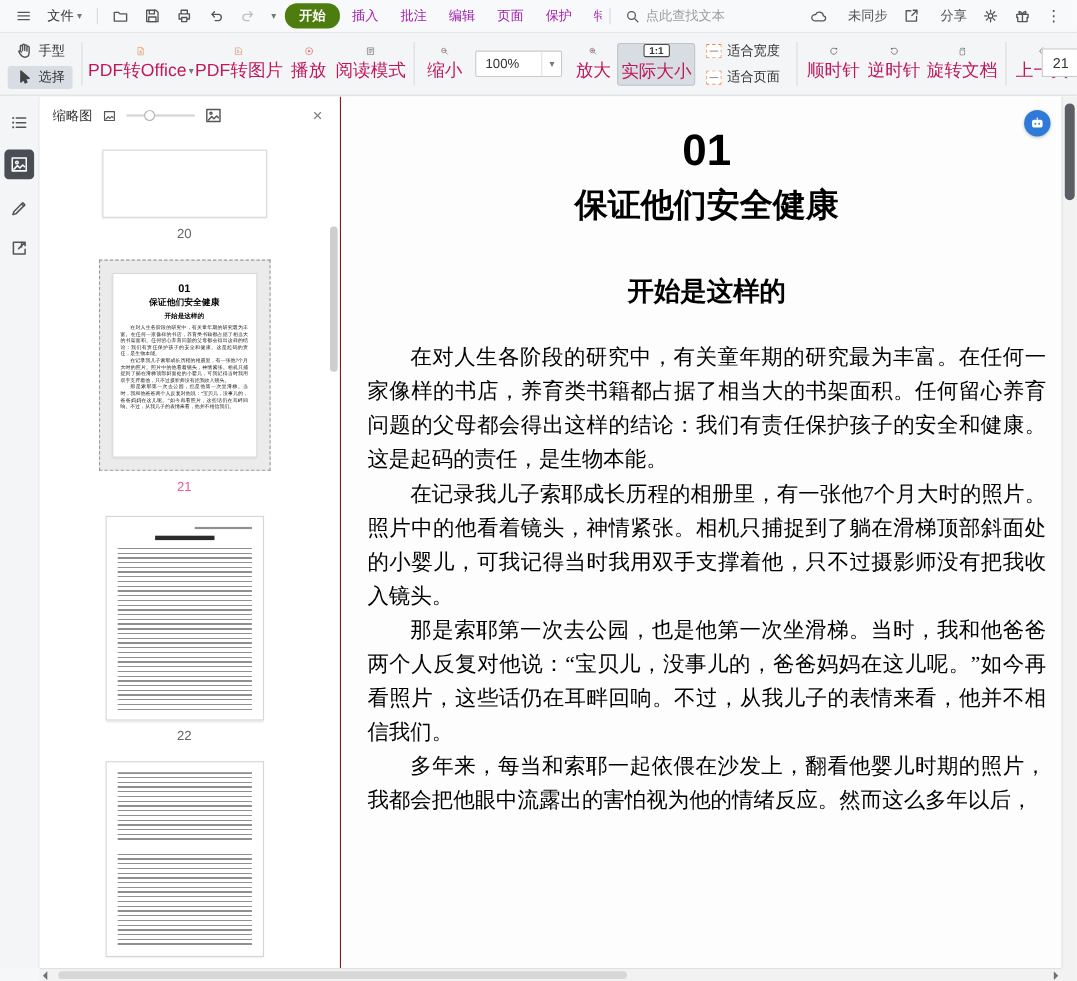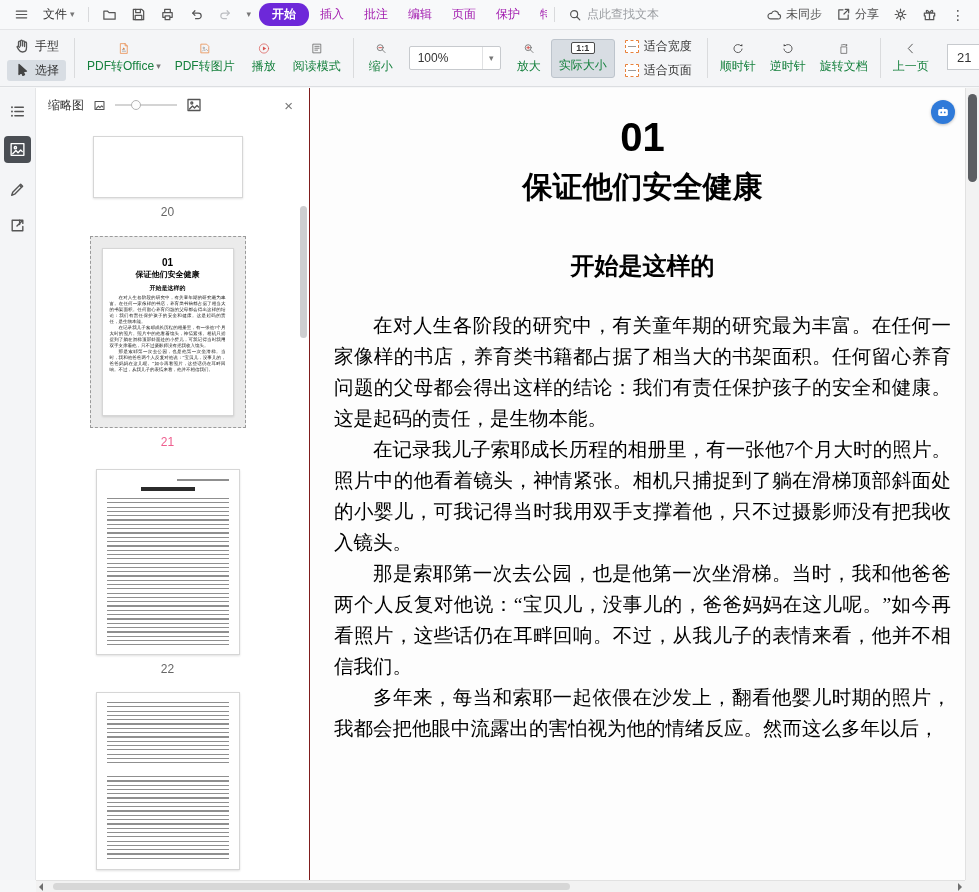--- a/index.html
+++ b/index.html
@@ -9,31 +9,31 @@
 
   svg.ic{stroke:#555;fill:none;stroke-width:1.3;stroke-linecap:round;stroke-linejoin:round;display:block}
   svg.ic.dis{stroke:#bcbec2}
 
   
   .menubar{height:30px;display:flex;align-items:center;background:#f8f9fa;border-bottom:1px solid #e4e5e7;padding:0 8px;gap:2px;white-space:nowrap}
   .mb-btn{display:flex;align-items:center;gap:3px;padding:4px 6px;border-radius:3px;cursor:default}
   .caret{font-size:9px;color:#777;line-height:1}
   .vdiv{width:1px;height:15px;background:#d9dadc;margin:0 5px;flex:0 0 auto}
   .tab{padding:4px 9px;color:#a21caf;border-radius:11px}
-  .tab-active{background:#6d28d9;color:#fff;font-weight:bold;padding:3px 13px}
+  .tab-active{background:#4d7c0f;color:#fff;font-weight:bold;padding:3px 13px}
   .tab-cut{max-width:16px;overflow:hidden;padding-right:0}
   .searchbox{display:flex;align-items:center;gap:5px;padding:3px 6px}
   .searchbox .ph{color:#9a9da1}
   .spacer{flex:1}
-  .mb-r{display:flex;align-items:center;gap:4px;padding:3px 6px;color:#555;border-radius:3px}
+  .mb-r{display:flex;align-items:center;gap:19px;padding:3px 6px;color:#555;border-radius:3px}
 
   
   .toolbar{height:57px;display:flex;align-items:center;background:#f4f5f7;border-bottom:1px solid #dcdee1;padding:0 4px;position:relative;white-space:nowrap}
   .tbtn{display:flex;flex-direction:column;align-items:center;justify-content:center;gap:3px;padding:3px 7px;border-radius:3px;height:39px;min-width:44px}
-  .tbtn .lbl{font-size:12px;color:#15803d}
+  .tbtn .lbl{font-size:16px;color:#be185d}
   .tbtn.sel{background:#d8dde3;border:1px solid #bdc4cc}
   .lblrow{display:flex;align-items:center;gap:2px}
   .tdiv{width:1px;height:40px;background:#dadbdd;margin:0 5px;flex:0 0 auto}
   .stack{display:flex;flex-direction:column;justify-content:center;gap:3px;padding:0 3px}
   .srow{display:flex;align-items:center;gap:5px;padding:2px 7px;border-radius:3px}
   .srow.sel{background:#d8dde3}
   .srow .lbl{font-size:12px;color:#333}
   .zoombox{display:flex;align-items:center;width:92px;height:24px;background:#fff;border:1px solid #c7cace;border-radius:2px;margin:0 6px}
   .zoombox .zval{flex:1;padding-left:8px;font-size:12px;color:#333}
   .zoombox .zcaret{width:18px;height:100%;display:flex;align-items:center;justify-content:center;border-left:1px solid #e0e1e3;color:#777;font-size:9px}

